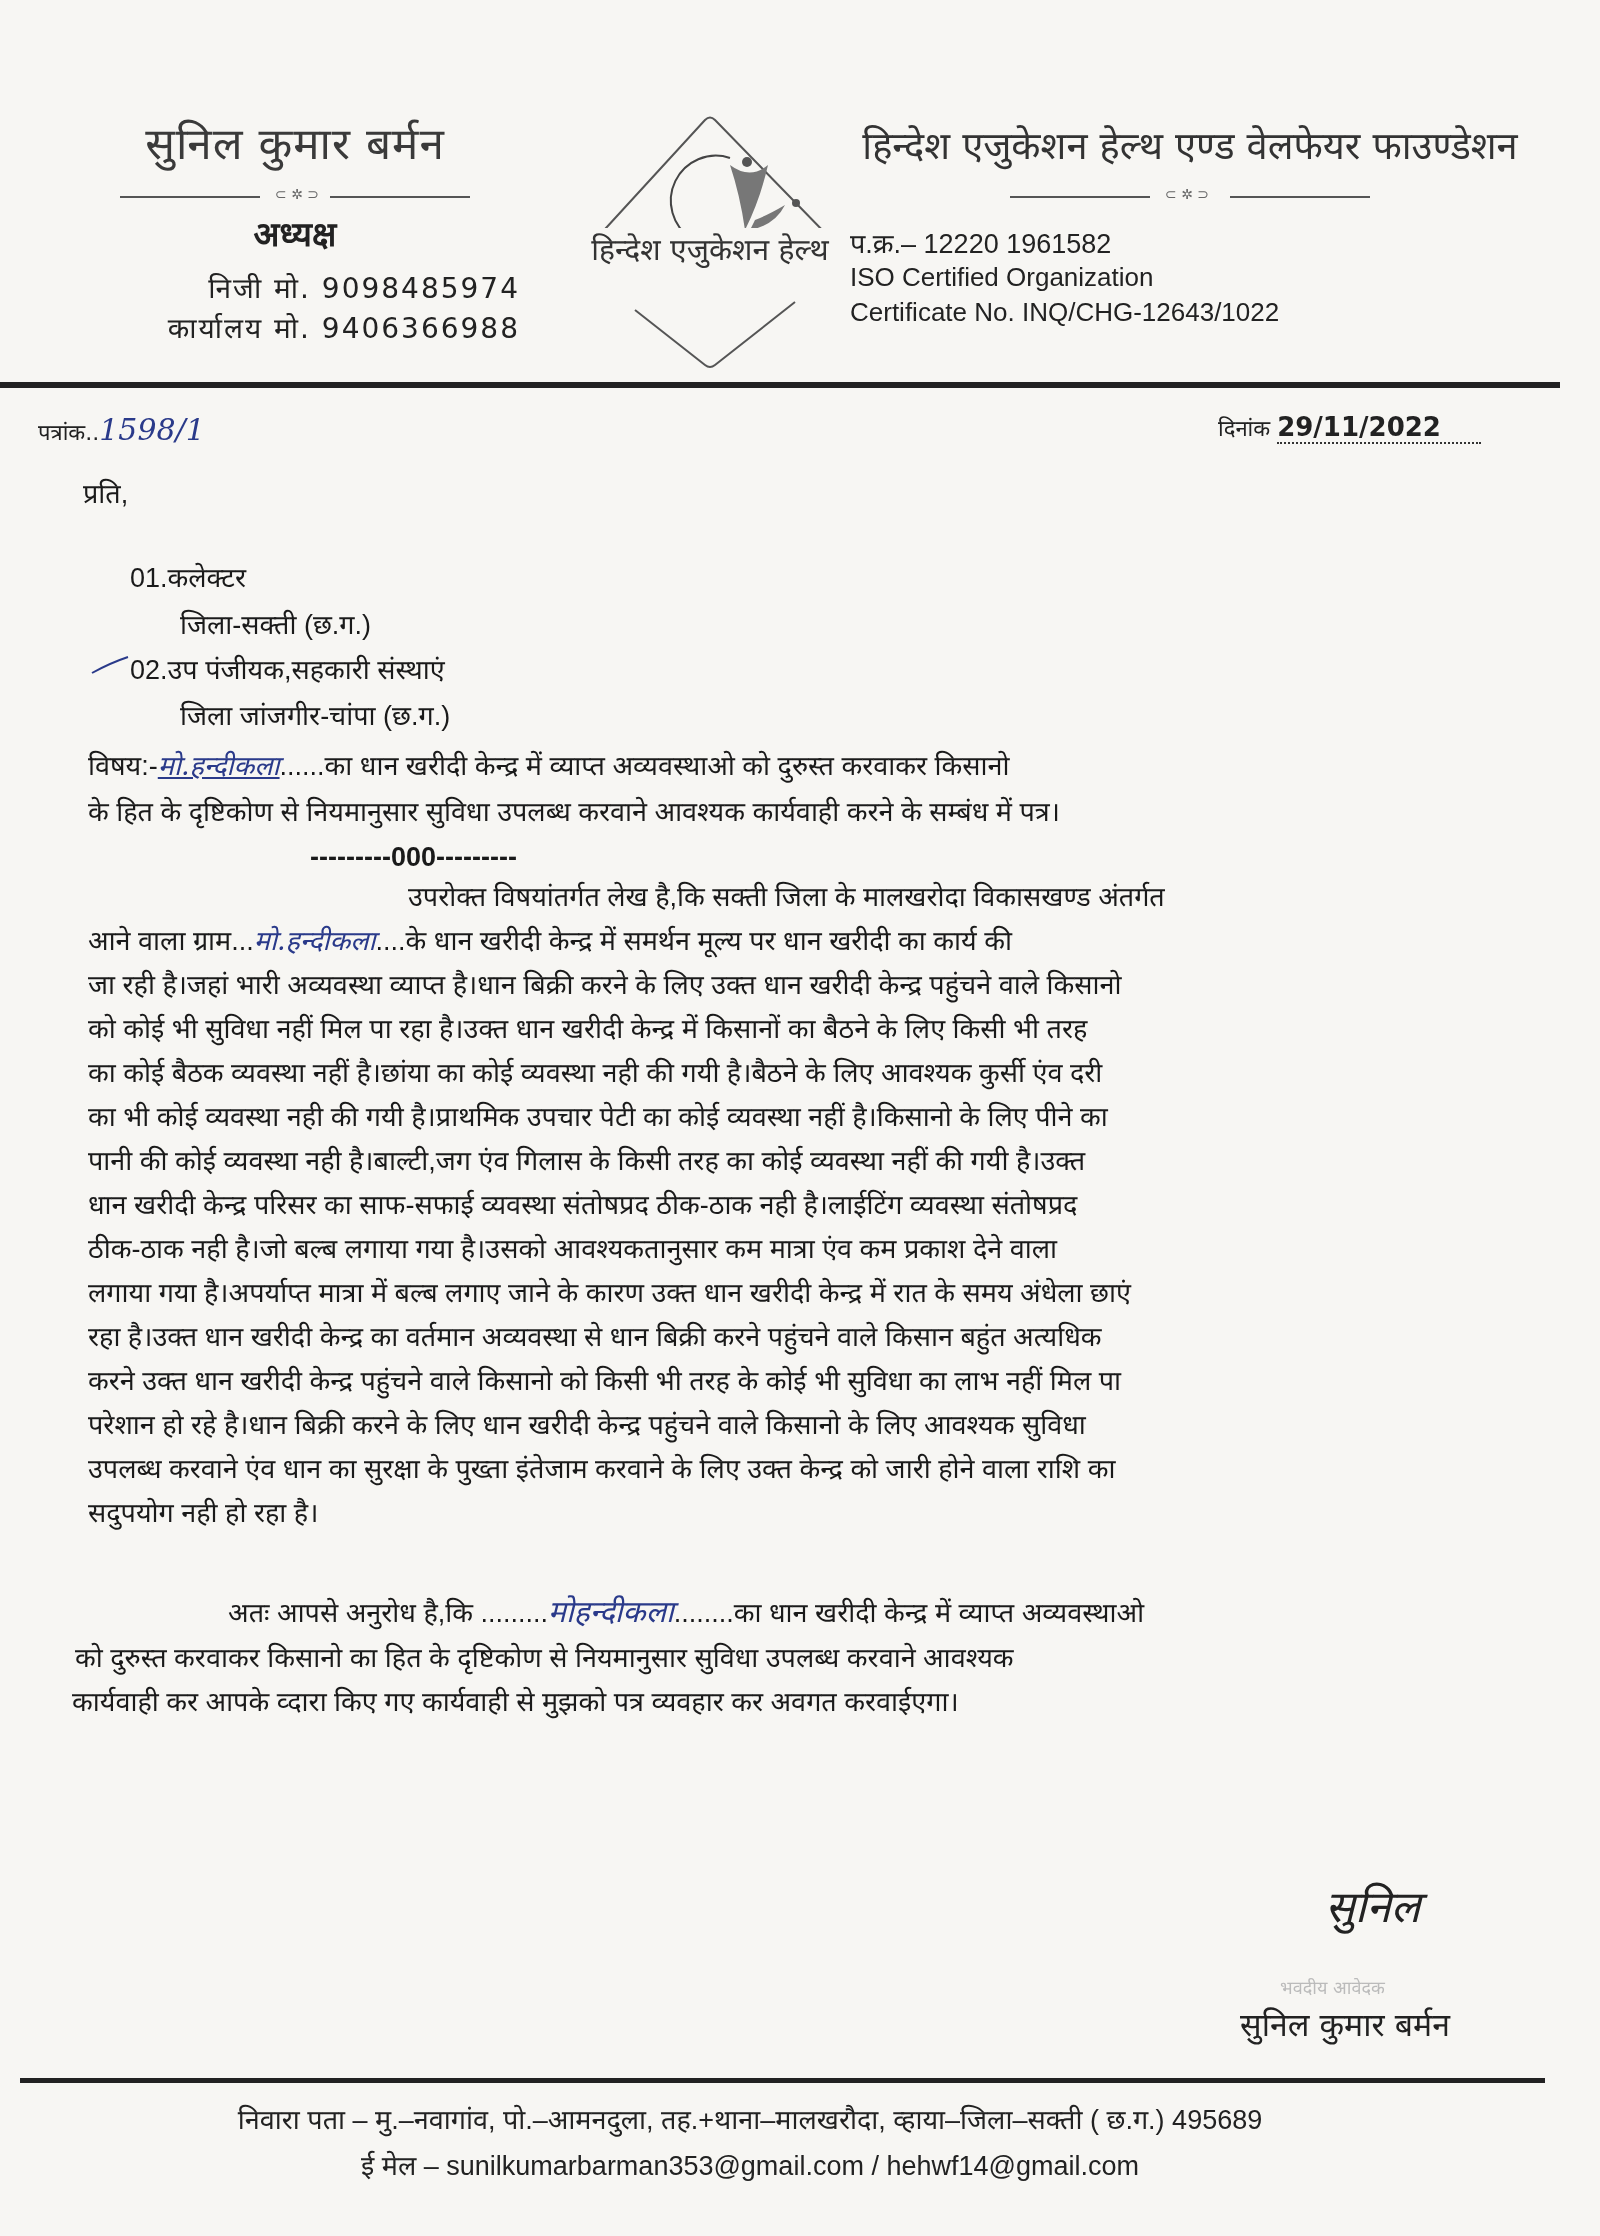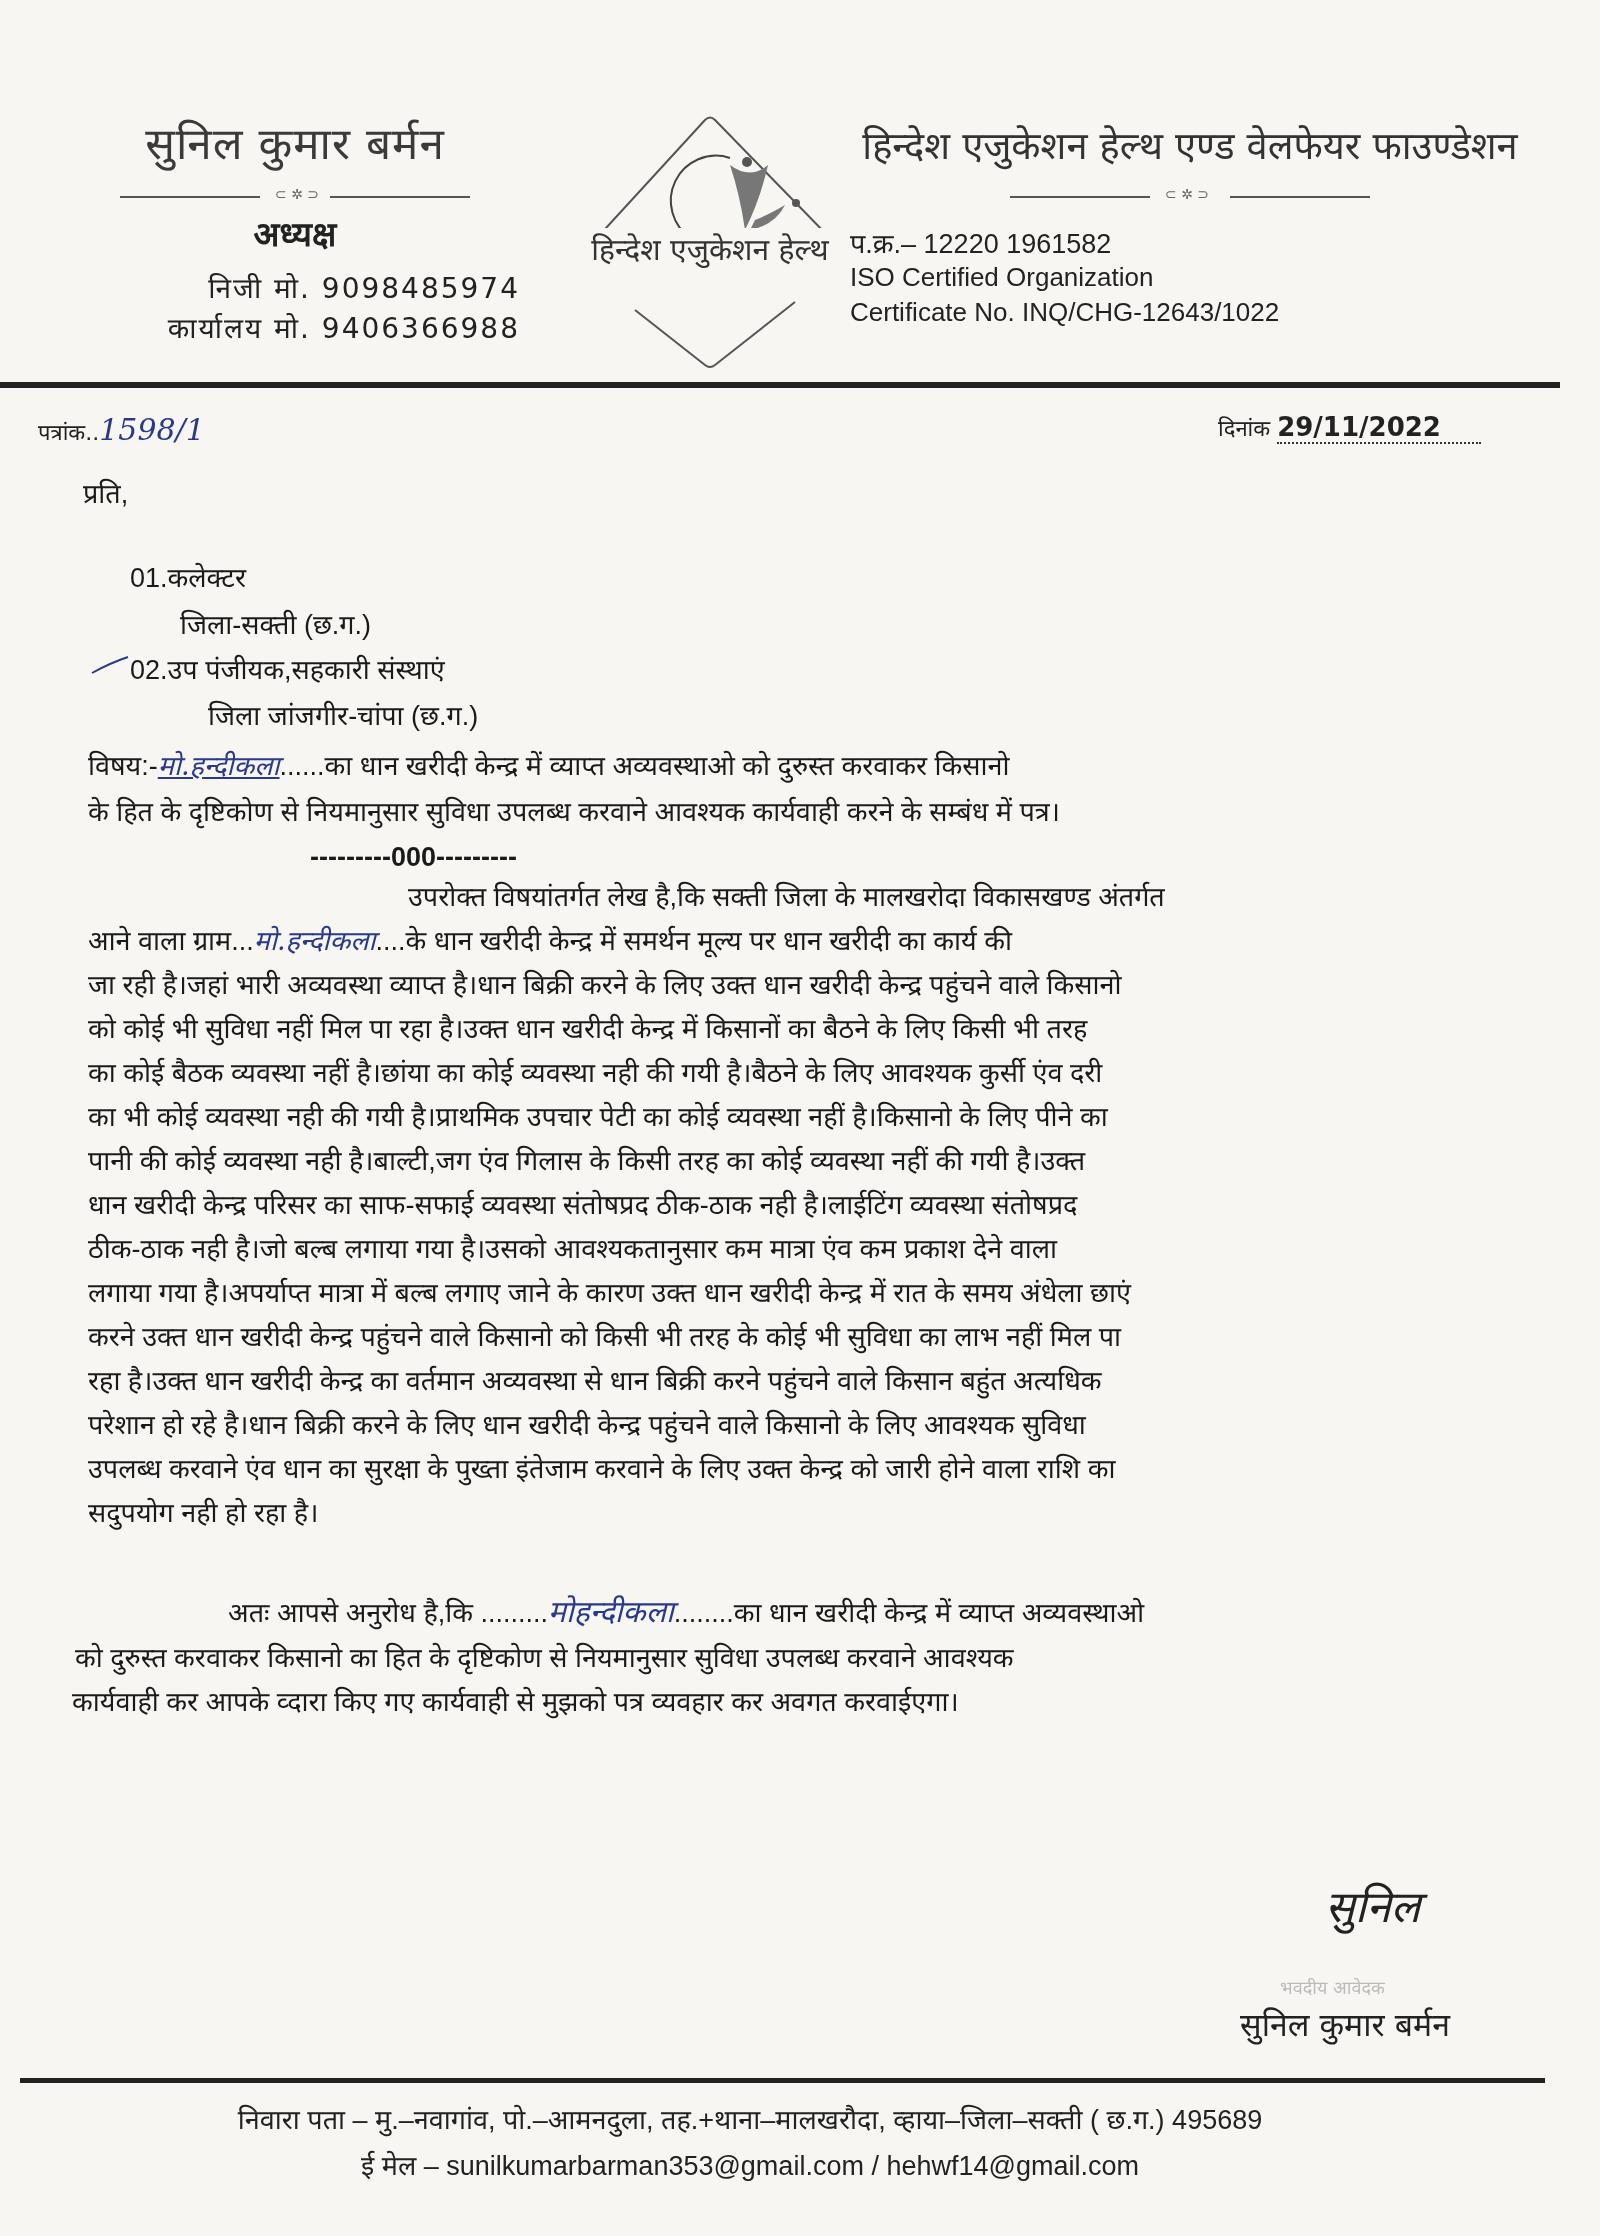--- a/index.html
+++ b/index.html
@@ -71,43 +71,43 @@
 
 <div class="abs txt" style="left:83px;top:472px;">प्रति,</div>
 <div class="abs txt" style="left:130px;top:556px;">01.कलेक्टर</div>
 <div class="abs txt" style="left:180px;top:603px;">जिला-सक्ती (छ.ग.)</div>
 <div class="abs" style="left:90px;top:655px;width:40px;height:20px;">
   <svg width="40" height="20">
       <path d="M2 18 Q20 8 38 2" stroke="#2a3a8a" stroke-width="2" fill="none"></path>
     </svg>
 </div>
 <div class="abs txt" style="left:130px;top:648px;">02.उप पंजीयक,सहकारी संस्थाएं</div>
-<div class="abs txt" style="left:180px;top:694px;margin-left:28px;">जिला जांजगीर-चांपा (छ.ग.)</div>
+<div class="abs txt" style="left:180px;top:694px;">जिला जांजगीर-चांपा (छ.ग.)</div>
 
 <div class="abs txt" style="left:88px;top:744px;">
   <span>विषय:-</span><span class="hand" style="text-decoration:underline;">मो.हन्दीकला</span><span>......का धान खरीदी केन्द्र में व्याप्त अव्यवस्थाओ को दुरुस्त करवाकर किसानो</span>
 </div>
 <div class="abs txt" style="left:88px;top:790px;">के हित के दृष्टिकोण से नियमानुसार सुविधा उपलब्ध करवाने आवश्यक कार्यवाही करने के सम्बंध में पत्र।</div>
 <div class="abs txt" style="left:310px;top:835px;font-weight:bold;">---------000---------</div>
 
 <div class="abs txt" style="left:408px;top:875px;">उपरोक्त विषयांतर्गत लेख है,कि सक्ती जिला के मालखरोदा विकासखण्ड अंतर्गत</div>
 <div class="abs txt" style="left:88px;top:919px;">
   <span>आने वाला ग्राम...</span><span class="hand">मो.हन्दीकला</span><span>....के धान खरीदी केन्द्र में समर्थन मूल्य पर धान खरीदी का कार्य की</span>
 </div>
 <div class="abs txt body-lines" style="top:963px;">
   <div>जा रही है।जहां भारी अव्यवस्था व्याप्त है।धान बिक्री करने के लिए उक्त धान खरीदी केन्द्र पहुंचने वाले किसानो</div>
   <div>को कोई भी सुविधा नहीं मिल पा रहा है।उक्त धान खरीदी केन्द्र में किसानों का बैठने के लिए किसी भी तरह</div>
   <div>का कोई बैठक व्यवस्था नहीं है।छांया का कोई व्यवस्था नही की गयी है।बैठने के लिए आवश्यक कुर्सी एंव दरी</div>
   <div>का भी कोई व्यवस्था नही की गयी है।प्राथमिक उपचार पेटी का कोई व्यवस्था नहीं है।किसानो के लिए पीने का</div>
   <div>पानी की कोई व्यवस्था नही है।बाल्टी,जग एंव गिलास के किसी तरह का कोई व्यवस्था नहीं की गयी है।उक्त</div>
   <div>धान खरीदी केन्द्र परिसर का साफ-सफाई व्यवस्था संतोषप्रद ठीक-ठाक नही है।लाईटिंग व्यवस्था संतोषप्रद</div>
   <div>ठीक-ठाक नही है।जो बल्ब लगाया गया है।उसको आवश्यकतानुसार कम मात्रा एंव कम प्रकाश देने वाला</div>
   <div>लगाया गया है।अपर्याप्त मात्रा में बल्ब लगाए जाने के कारण उक्त धान खरीदी केन्द्र में रात के समय अंधेला छाएं</div>
+  <div>रहा है।उक्त धान खरीदी केन्द्र का वर्तमान अव्यवस्था से धान बिक्री करने पहुंचने वाले किसान बहुंत अत्यधिक</div>
   <div>करने उक्त धान खरीदी केन्द्र पहुंचने वाले किसानो को किसी भी तरह के कोई भी सुविधा का लाभ नहीं मिल पा</div>
-  <div>रहा है।उक्त धान खरीदी केन्द्र का वर्तमान अव्यवस्था से धान बिक्री करने पहुंचने वाले किसान बहुंत अत्यधिक</div>
   <div>परेशान हो रहे है।धान बिक्री करने  के लिए धान खरीदी केन्द्र पहुंचने वाले किसानो के लिए आवश्यक सुविधा</div>
   <div>उपलब्ध करवाने एंव धान का सुरक्षा के पुख्ता इंतेजाम करवाने के लिए उक्त केन्द्र को जारी होने वाला राशि का</div>
   <div>सदुपयोग नही हो रहा है।</div>
 </div>
 
 <div class="abs txt" style="left:228px;top:1590px;">
   <span>अतः आपसे अनुरोध है,कि .........</span><span class="hand" style="font-size:30px;">मोहन्दीकला</span><span>........का धान खरीदी केन्द्र में व्याप्त अव्यवस्थाओ</span>
 </div>
 <div class="abs txt" style="left:75px;top:1636px;">को दुरुस्त करवाकर किसानो का हित के दृष्टिकोण से नियमानुसार सुविधा उपलब्ध करवाने आवश्यक</div>
 <div class="abs txt" style="left:72px;top:1680px;">कार्यवाही कर आपके व्दारा किए गए कार्यवाही से मुझको पत्र व्यवहार कर अवगत करवाईएगा।</div>

